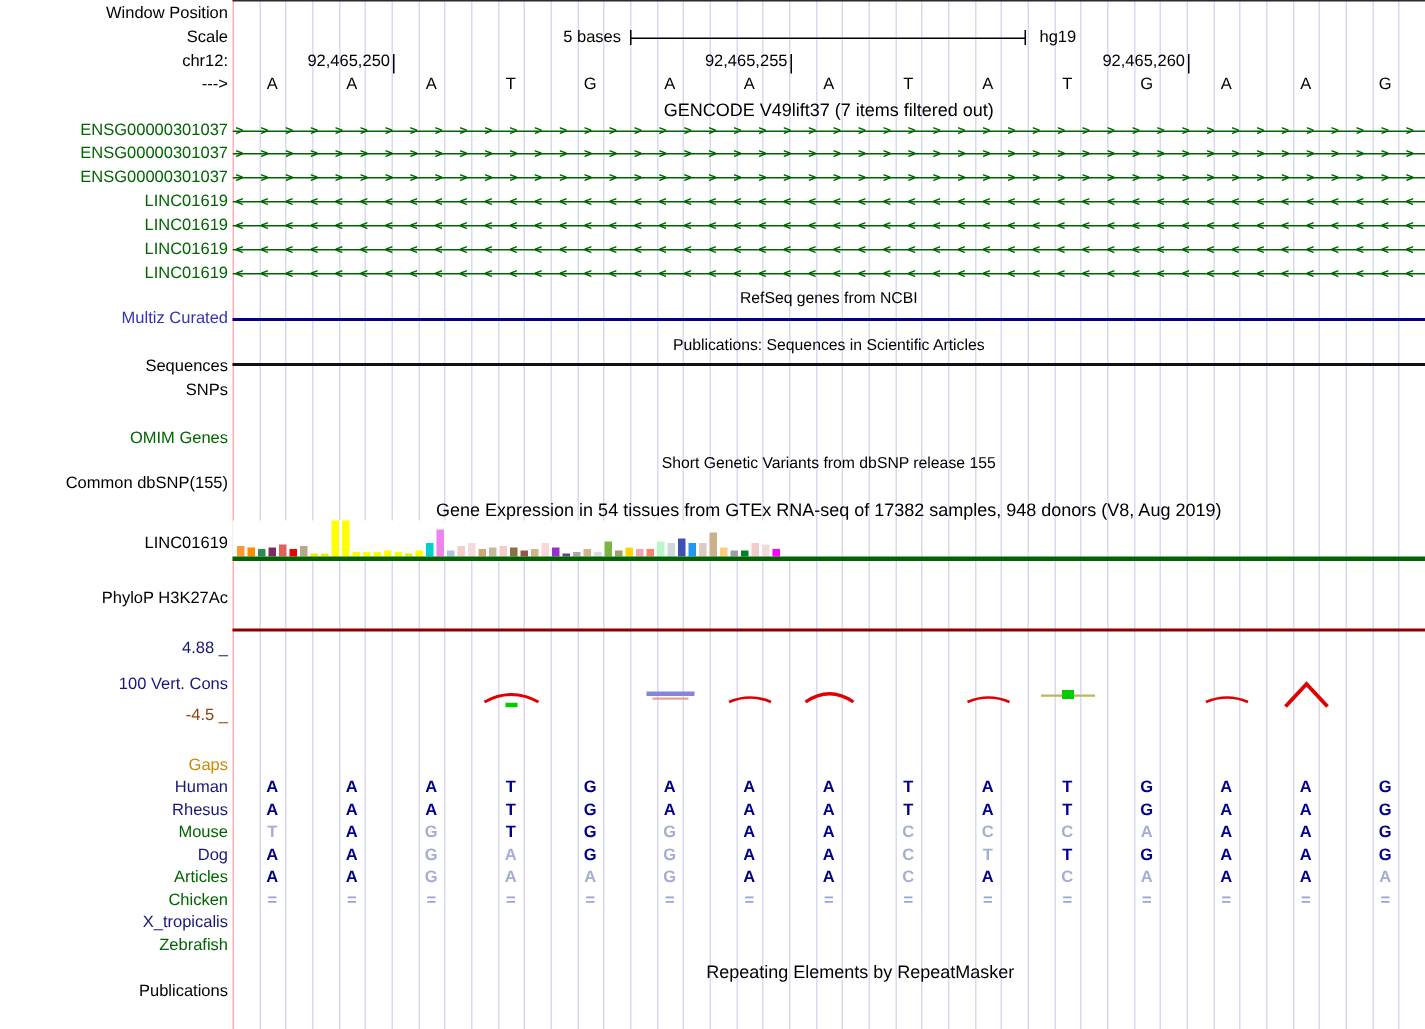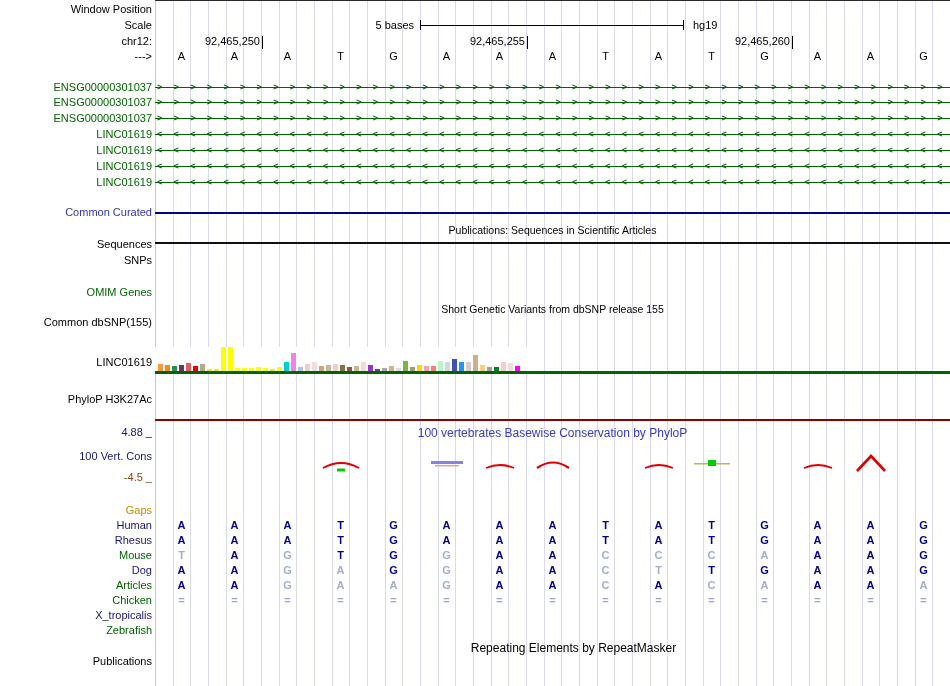--- a/index.html
+++ b/index.html
@@ -114,20 +114,21 @@
       <div class="base-cell" style="top:50px;left:526px;">A</div>
       <div class="base-cell" style="top:50px;left:579px;">T</div>
       <div class="base-cell" style="top:50px;left:632px;">A</div>
       <div class="base-cell" style="top:50px;left:685px;">T</div>
       <div class="base-cell" style="top:50px;left:738px;">G</div>
       <div class="base-cell" style="top:50px;left:791px;">A</div>
       <div class="base-cell" style="top:50px;left:844px;">A</div>
       <div class="base-cell" style="top:50px;left:897px;">G</div>
     </div>
 
+  <div class="center-title big-title" style="top:66px;">GENCODE V49lift37 (7 items filtered out)</div>
   <div id="gene-rows">
       <div class="track-label" style="top:81px;color:#006400;">ENSG00000301037</div>
       <div style="position:absolute;top:82px;left:155px;width:795px;height:12px;overflow:hidden;">
         <div class="gene-line" style="top:5px;left:0;width:795px;background:#006400;"></div>
         <div class="chev" style="top:0px;left:2.0px;color:#006400;">&gt;</div>
         <div class="chev" style="top:0px;left:18.6px;color:#006400;">&gt;</div>
         <div class="chev" style="top:0px;left:35.2px;color:#006400;">&gt;</div>
         <div class="chev" style="top:0px;left:51.8px;color:#006400;">&gt;</div>
         <div class="chev" style="top:0px;left:68.4px;color:#006400;">&gt;</div>
         <div class="chev" style="top:0px;left:85.0px;color:#006400;">&gt;</div>
@@ -481,34 +482,36 @@
         <div class="chev" style="top:0px;left:682.6px;color:#006400;">&lt;</div>
         <div class="chev" style="top:0px;left:699.2px;color:#006400;">&lt;</div>
         <div class="chev" style="top:0px;left:715.8px;color:#006400;">&lt;</div>
         <div class="chev" style="top:0px;left:732.4px;color:#006400;">&lt;</div>
         <div class="chev" style="top:0px;left:749.0px;color:#006400;">&lt;</div>
         <div class="chev" style="top:0px;left:765.6px;color:#006400;">&lt;</div>
         <div class="chev" style="top:0px;left:782.2px;color:#006400;">&lt;</div>
       </div>
     </div>
 
-  <div class="track-label" style="top:206px;color:#3333b3;">Common Curated</div>
+  <div class="center-title small-title" style="top:193px;">RefSeq genes from NCBI</div>
+  <div class="track-label" style="top:206px;color:#3333b3;">Multiz Curated</div>
   <div class="hline" style="top:212px;left:155px;width:795px;height:2px;background:#000082;"></div>
 
   <div class="center-title small-title" style="top:224px;">Publications: Sequences in Scientific Articles</div>
   <div class="track-label" style="top:238px;">Sequences</div>
   <div class="hline" style="top:242px;left:155px;width:795px;height:1.5px;background:#111;"></div>
 
   <div class="track-label" style="top:254px;">SNPs</div>
 
   <div class="track-label" style="top:286px;color:#006400;">OMIM Genes</div>
 
   <div class="center-title small-title" style="top:303px;">Short Genetic Variants from dbSNP release 155</div>
   <div class="track-label" style="top:316px;">Common dbSNP(155)</div>
 
+  <div class="center-title big-title" style="top:333px;">Gene Expression in 54 tissues from GTEx RNA-seq of 17382 samples, 948 donors (V8, Aug 2019)</div>
   <div class="track-label" style="top:356px;">LINC01619</div>
   <div class="abs" style="top:347px;left:155px;width:378px;height:25px;background:#fff;"></div>
   <div id="gtex-bars">
       <div class="bar" style="left:158px;top:364px;width:5px;height:7px;background:#ff9933;"></div>
       <div class="bar" style="left:165px;top:365px;width:5px;height:6px;background:#ff8c00;"></div>
       <div class="bar" style="left:172px;top:366px;width:5px;height:5px;background:#2e8b57;"></div>
       <div class="bar" style="left:179px;top:365px;width:5px;height:6px;background:#7b2d5e;"></div>
       <div class="bar" style="left:186px;top:363px;width:5px;height:8px;background:#e06060;"></div>
       <div class="bar" style="left:193px;top:366px;width:5px;height:5px;background:#ee0000;"></div>
       <div class="bar" style="left:200px;top:364px;width:5px;height:7px;background:#b8a88a;"></div>
@@ -557,21 +560,20 @@
       <div class="bar" style="left:501px;top:362px;width:5px;height:9px;background:#f4cccc;"></div>
       <div class="bar" style="left:508px;top:363px;width:5px;height:8px;background:#f2dcdb;"></div>
       <div class="bar" style="left:515px;top:366px;width:5px;height:5px;background:#ff00ff;"></div>
     </div>
   <div class="hline" style="top:371px;left:155px;width:795px;height:3px;background:#006400;"></div>
 
   <div class="track-label" style="top:393px;">PhyloP H3K27Ac</div>
   <div class="hline" style="top:419px;left:155px;width:795px;height:2px;background:#8b0000;"></div>
 
   <div class="track-label" style="top:426px;color:#16167d;">4.88 _</div>
-  <div class="center-title big-title" style="top:426px;color:#3838cc;">100 vertebrates Basewise Conservation by PhyloP</div>
   <div class="track-label" style="top:450px;color:#16167d;">100 Vert. Cons</div>
   <div class="track-label" style="top:471px;color:#8b4513;">-4.5 _</div>
   <div id="cons-glyphs">
       <svg width="46" height="22" style="left:317.5px;top:452px;">
         <path d="M5,16 Q23,6 41,16" stroke="#e00000" stroke-width="2" fill="none"></path>
         <rect x="19" y="16.5" width="8" height="3" fill="#00cc00"></rect>
       </svg>
       <svg width="46" height="22" style="left:423.5px;top:452px;">
         <rect x="7" y="9" width="32" height="3" fill="#8585e0"></rect>
         <rect x="11" y="13" width="24" height="1.5" fill="#e8a0a0"></rect>

